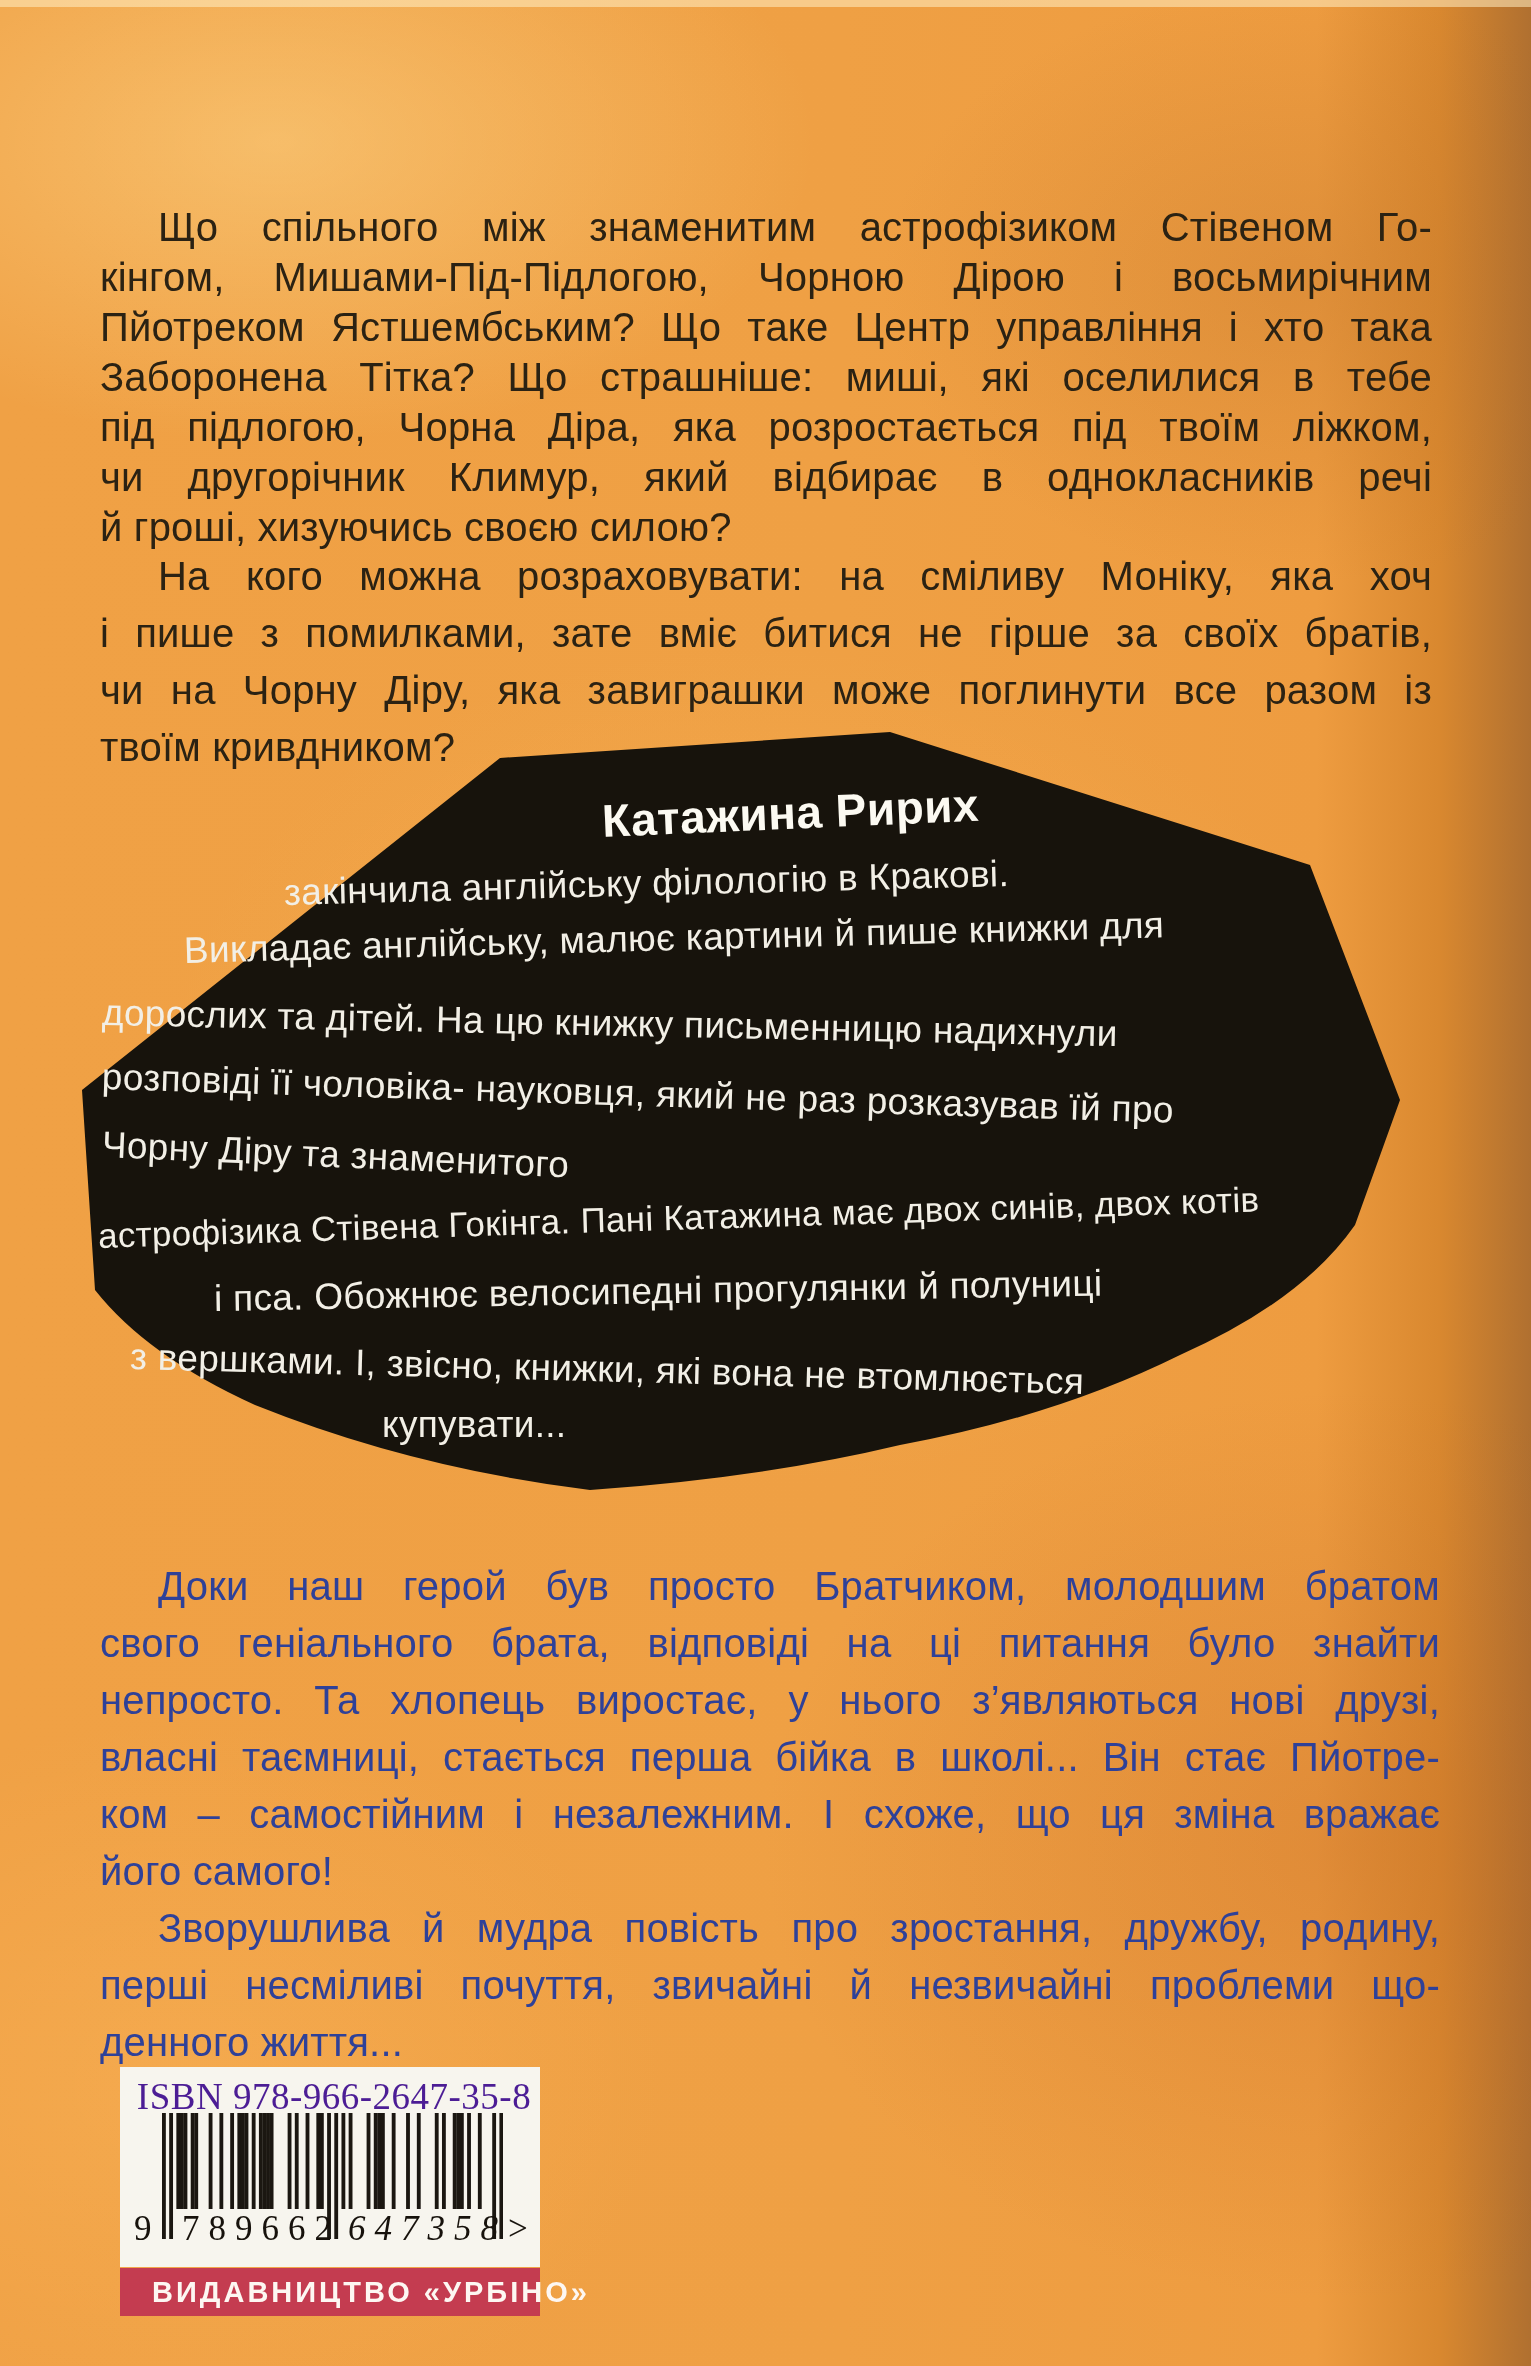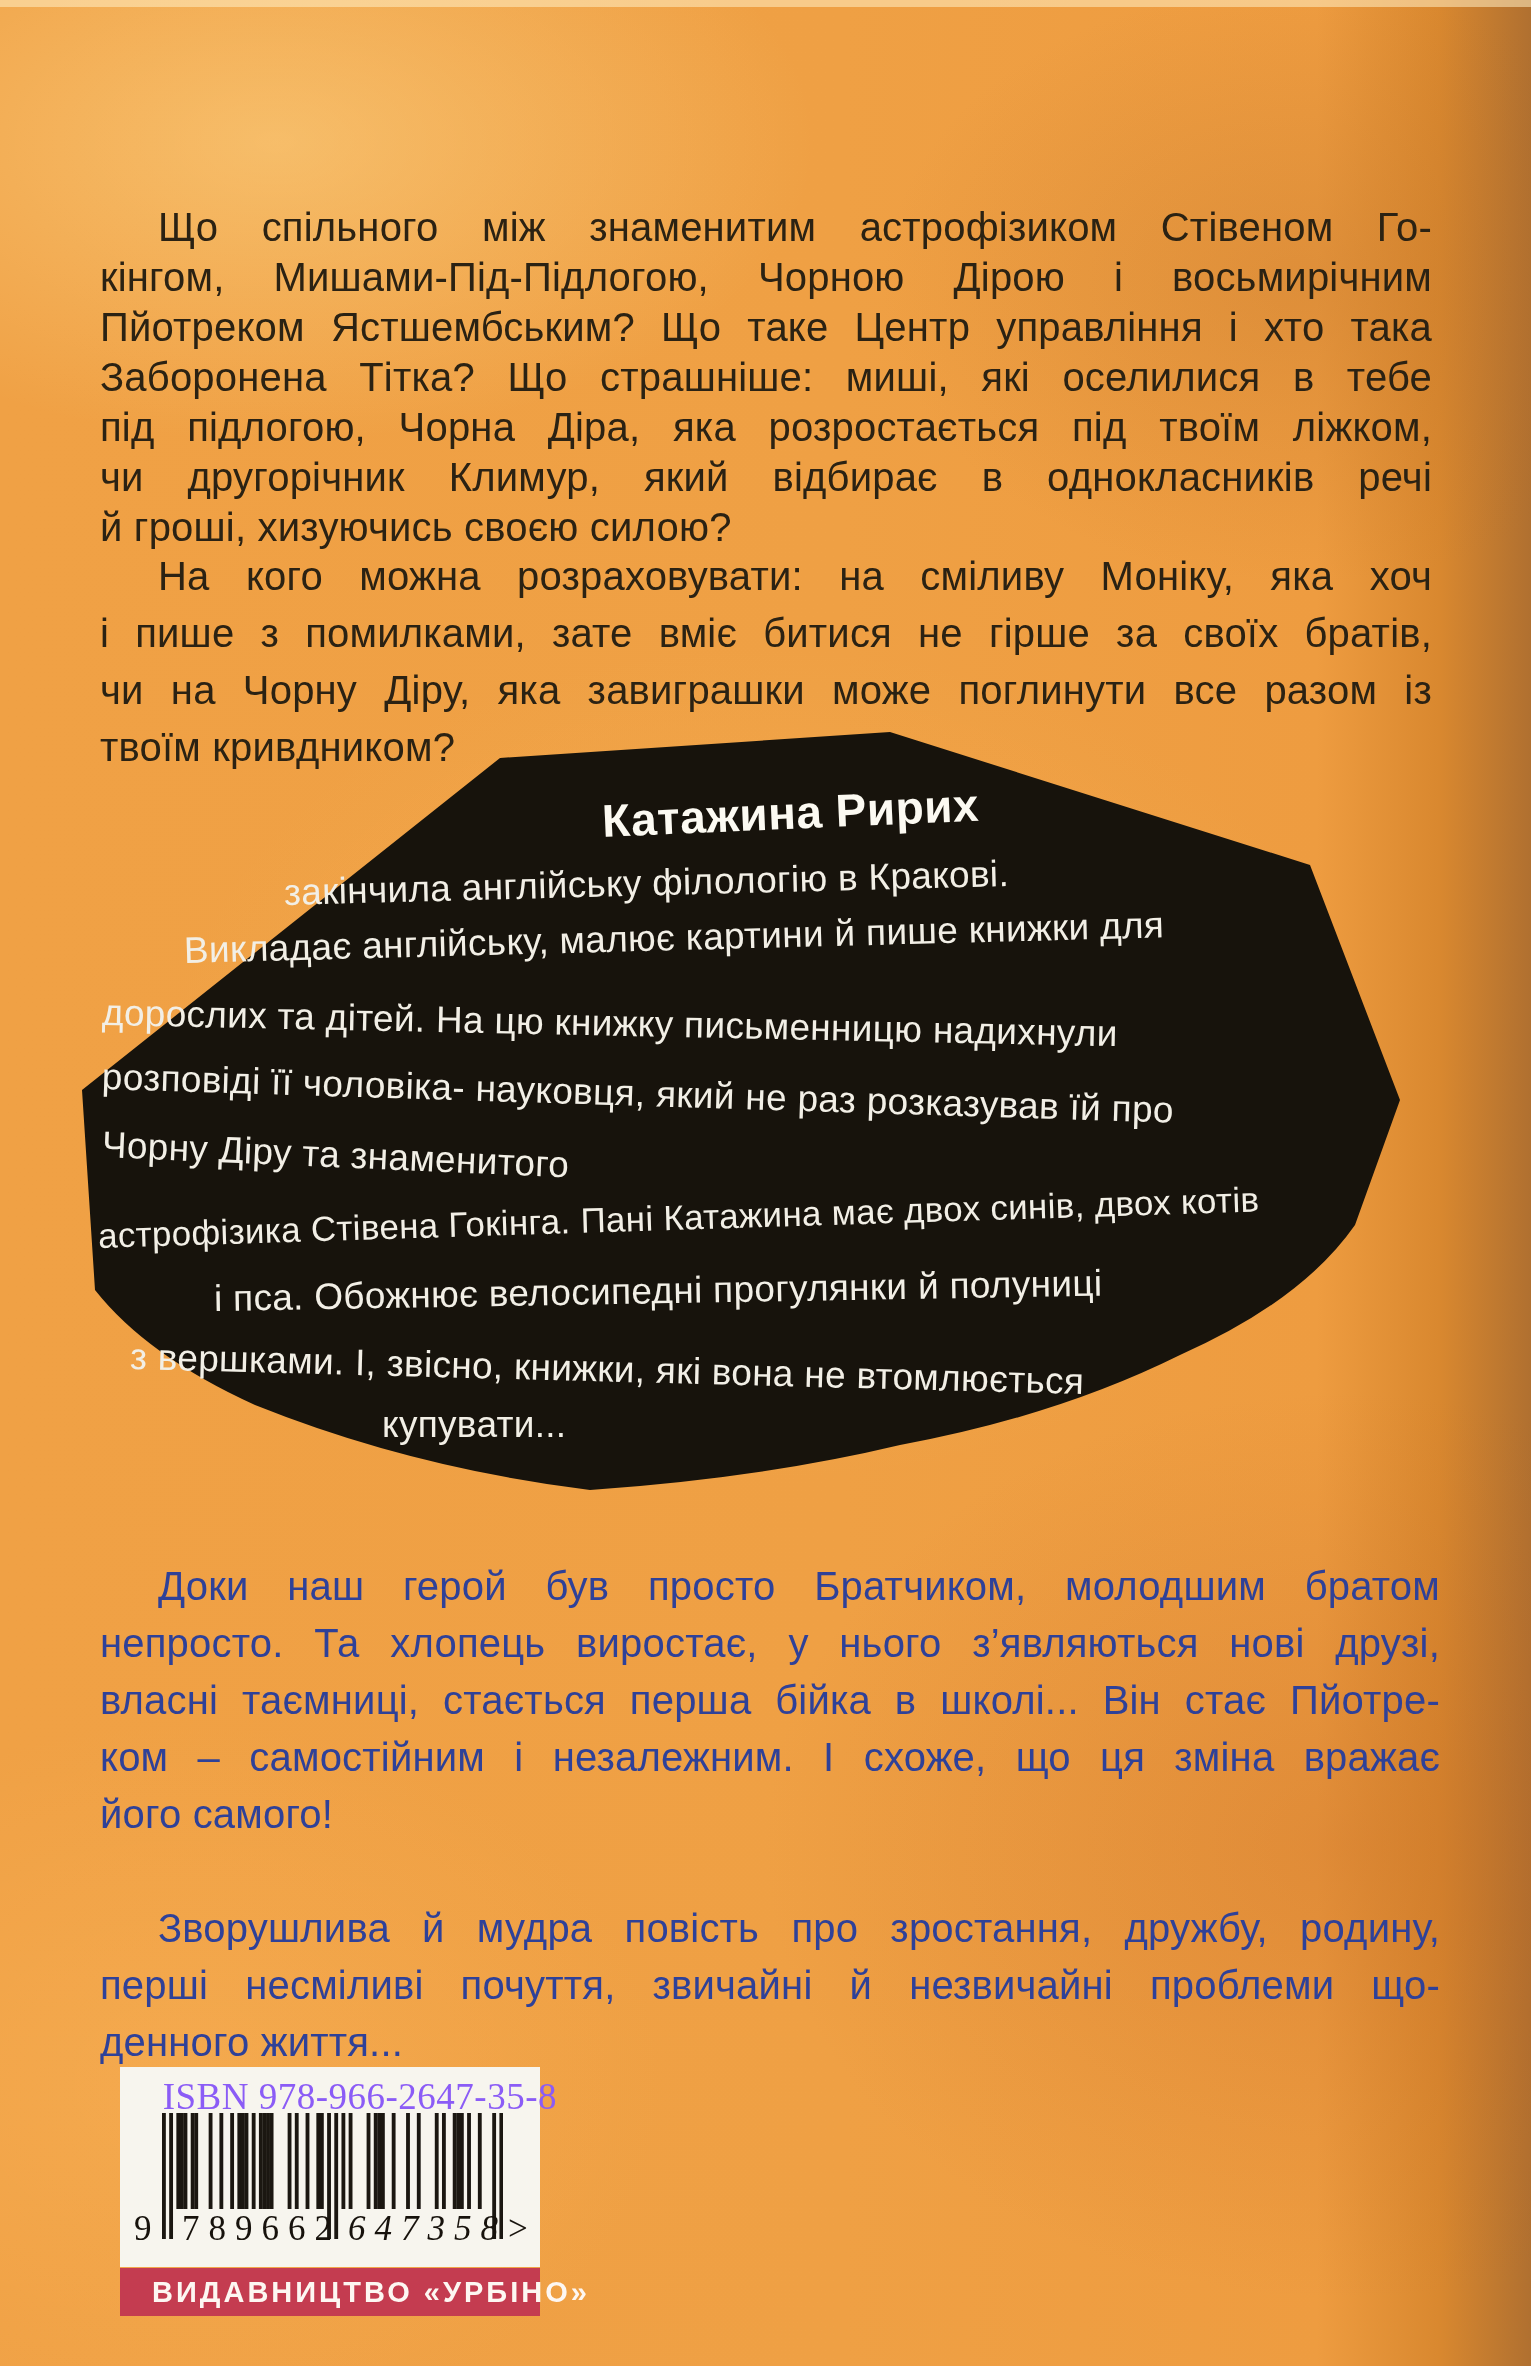--- a/index.html
+++ b/index.html
@@ -45,22 +45,22 @@
   .blob .author-name{
     position:absolute;color:#fcfaf2;font-size:46px;font-weight:bold;
     white-space:nowrap;transform-origin:left center;letter-spacing:.5px;
   }
   
   .isbn-box{
     position:absolute;left:120px;top:2067px;width:420px;height:200px;
     background:#f7f5ee;
   }
   .isbn-label{
-    position:absolute;left:17px;top:8px;width:100%;text-align:right;
-    font-family:"Liberation Serif", serif;font-size:37px;color:#8b5cf6;
+    position:absolute;left:4px;top:8px;width:100%;text-align:center;
+    font-family:"Liberation Serif", serif;font-size:37px;color:#4c1d95;
     letter-spacing:.5px;
   }
   .barcode-svg{position:absolute;left:42px;top:46px;}
   .barcode-digits{
     position:absolute;left:0;top:142px;width:420px;height:46px;
     font-family:"Liberation Serif", serif;font-size:35px;color:#17120c;
   }
   .bd{position:absolute;top:0;}
   .bd-left{left:14px;}
   .bd-g1{left:62px;letter-spacing:9px;}
@@ -113,20 +113,21 @@
         <div class="line" style="left: 30px; top: 398px; transform: rotate(2.5deg);">Чорну Діру  та знаменитого</div>
         <div class="line" style="left: 26px; top: 490px; transform: rotate(-1.8deg); font-size: 35px;">астрофізика Стівена Гокінга.  Пані Катажина має двох синів, двох котів</div>
         <div class="line" style="left: 142px; top: 552px; transform: rotate(-1deg);">і пса. Обожнює велосипедні прогулянки й полуниці</div>
         <div class="line" style="left: 58px; top: 610px; transform: rotate(1.5deg);">з вершками. І, звісно, книжки,    які вона не втомлюється</div>
         <div class="line last" style="left: 310px; top: 678px;">купувати...</div>
       </div>
   </div>
 
   <div class="text-block jpara synopsis syn1">
       <div class="line first">Доки наш герой був просто Братчиком, молодшим братом</div>
+      <div class="line">свого геніального брата, відповіді на ці питання було знайти</div>
       <div class="line">непросто. Та хлопець виростає, у нього з’являються нові друзі,</div>
       <div class="line">власні таємниці, стається перша бійка в школі...  Він стає Пйотре-</div>
       <div class="line">ком – самостійним і незалежним. І схоже, що ця зміна вражає</div>
       <div class="line last">його самого!</div>
     </div>
   <div class="text-block jpara synopsis syn2">
       <div class="line first">Зворушлива й мудра повість про зростання, дружбу, родину,</div>
       <div class="line">перші несміливі почуття, звичайні й незвичайні проблеми що-</div>
       <div class="line last">денного життя...</div>
     </div>

